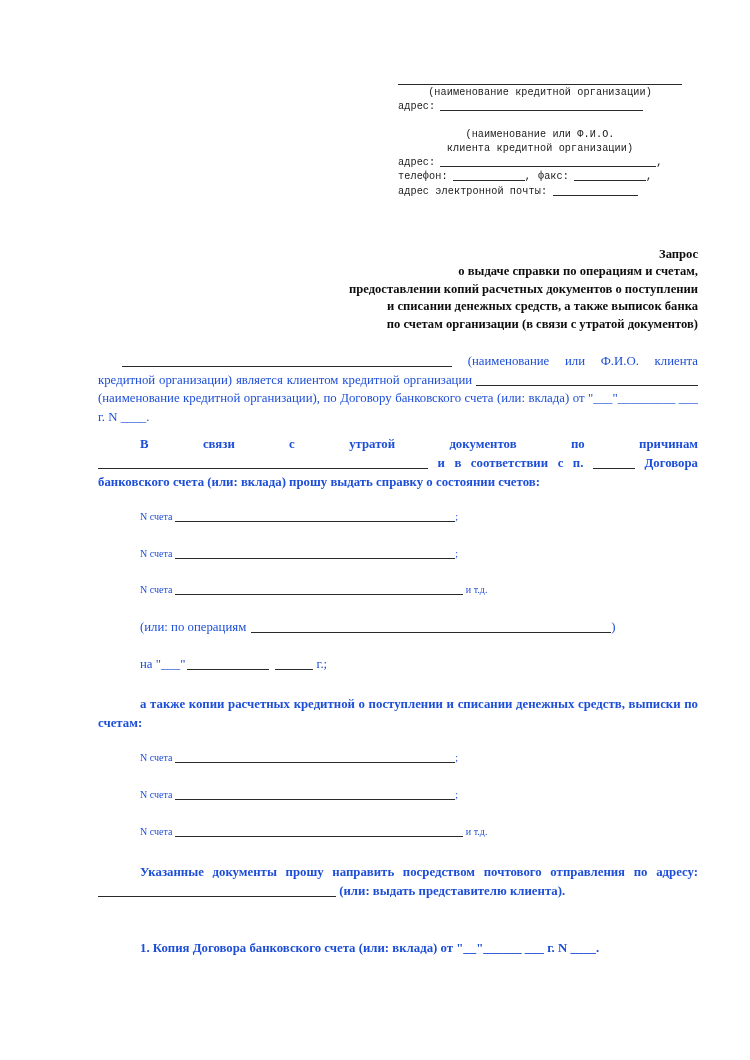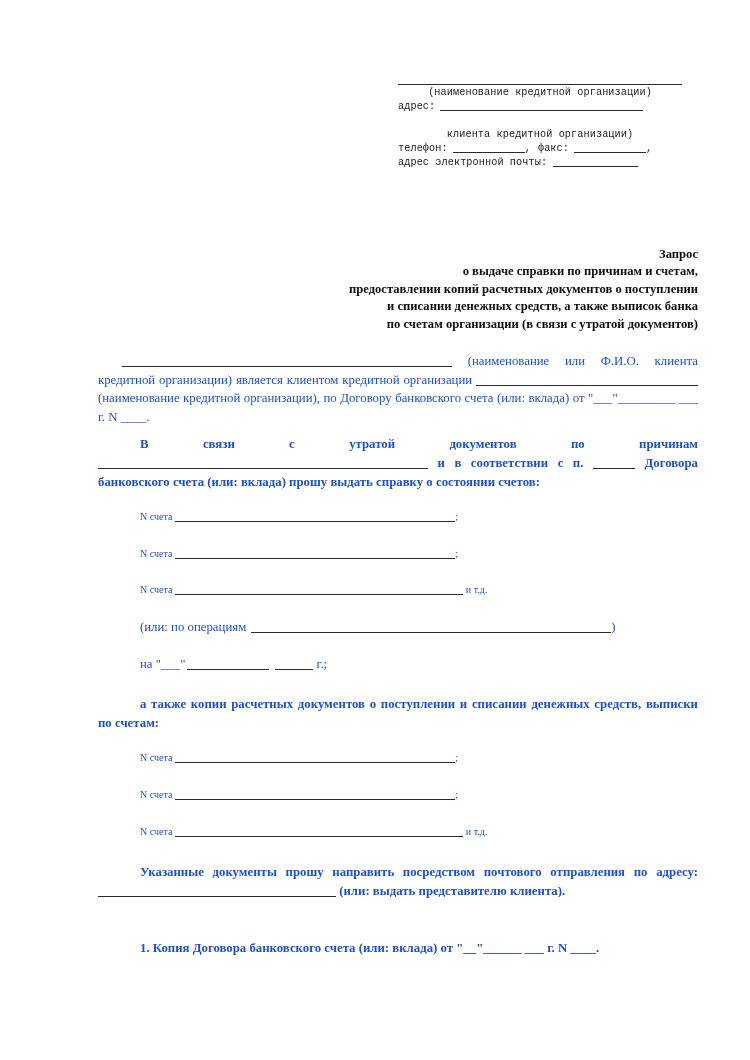--- a/index.html
+++ b/index.html
@@ -118,28 +118,30 @@
 
 <div class="page">
 
   <div class="header-block">
     <div class="hdr-rule"></div>
     <div class="hdr-line hdr-center">(наименование кредитной организации)</div>
     <div class="hdr-line"><span>адрес:</span><span class="ul" style="width:203px;margin-left:5px;"></span></div>
 
     <div class="hdr-gap"></div>
 
+    <div class="hdr-line hdr-center">(наименование или Ф.И.О.</div>
     <div class="hdr-line hdr-center">клиента кредитной организации)</div>
+    <div class="hdr-line"><span>адрес:</span><span class="ul" style="width:216px;margin-left:5px;"></span><span>,</span></div>
     <div class="hdr-line"><span>телефон:</span><span class="ul" style="width:72px;margin-left:5px;"></span><span>,</span><span style="display:inline-block;width:7px;"></span><span>факс:</span><span class="ul" style="width:72px;margin-left:5px;"></span><span>,</span></div>
     <div class="hdr-line"><span>адрес электронной почты:</span><span class="ul" style="width:85px;margin-left:6px;"></span></div>
   </div>
 
   <div class="title-block">
     <div>Запрос</div>
-    <div>о выдаче справки по причинам и счетам,</div>
+    <div>о выдаче справки по операциям и счетам,</div>
     <div>предоставлении копий расчетных документов о поступлении</div>
     <div>и списании денежных средств, а также выписок банка</div>
     <div>по счетам организации (в связи с утратой документов)</div>
   </div>
 
   <div class="body-block">
 
     <p class="para"><span class="fill" style="width:330px;margin-left:24px;"></span> <span>(наименование или Ф.И.О. клиента кредитной организации) является клиентом кредитной организации</span> <span class="fill" style="width:222px;"></span> <span>(наименование кредитной организации), по Договору банковского счета (или: вклада) от "___"_________ ___ г. N ____.</span></p>
 
     <div class="spacer-sm"></div>
@@ -157,21 +159,21 @@
     <div class="acct-gap"></div>
 
     <div class="sub-line"><span>(или: по операциям</span><span class="fill" style="width:360px;margin-left:5px;"></span><span>)</span></div>
 
     <div class="acct-gap"></div>
 
     <div class="sub-line"><span>на "___"</span><span class="fill" style="width:82px;margin-left:2px;"></span><span class="fill" style="width:38px;margin-left:6px;"></span> <span>г.;</span></div>
 
     <div class="spacer-lg"></div>
 
-    <p class="para indent">а также копии расчетных документов о поступлении и списании денежных средств, выписки по счетам:</p>
+    <p class="para indent">а также копии расчетных кредитной о поступлении и списании денежных средств, выписки по счетам:</p>
 
     <div class="spacer-md"></div>
 
     <div class="acct-line"><span>N счета</span><span class="fill" style="width:280px;margin-left:3px;"></span><span>;</span></div>
     <div class="acct-gap"></div>
     <div class="acct-line"><span>N счета</span><span class="fill" style="width:280px;margin-left:3px;"></span><span>;</span></div>
     <div class="acct-gap"></div>
     <div class="acct-line"><span>N счета</span><span class="fill" style="width:288px;margin-left:3px;"></span> <span>и т.д.</span></div>
 
     <div class="spacer-lg"></div>

